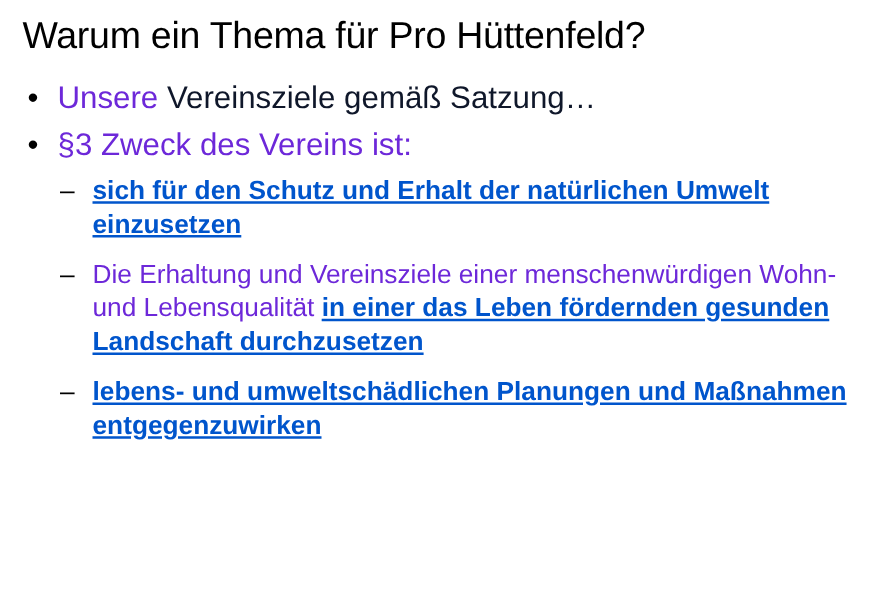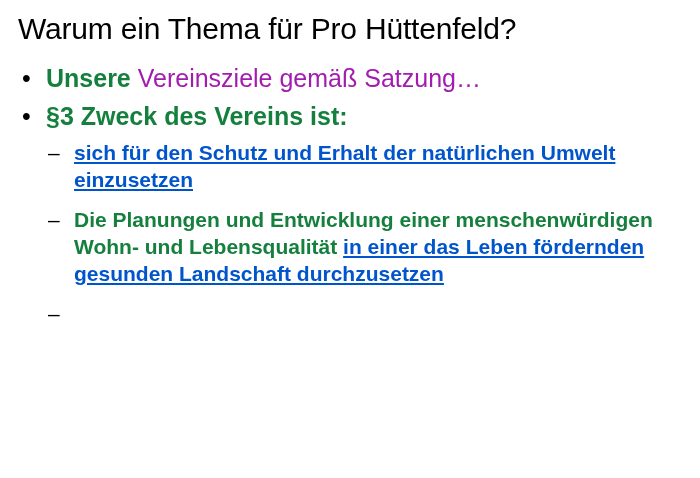--- a/index.html
+++ b/index.html
@@ -64,30 +64,30 @@
     color: #000000;
   }
   .lvl2 > .bullet {
     position: absolute;
     left: 2px;
     top: 0;
     font-size: 21px;
     line-height: 1.27;
   }
   .red {
-    color: #a21caf;
+    color: #0f172a;
   }
   .blue-bold {
     color: #0055cc;
     font-weight: bold;
     text-decoration: underline;
   }
   .plain {
-    color: #15803d;
-    font-weight: bold;
+    color: #6d28d9;
+    font-weight: normal;
   }
 </style>
 </head>
 <body>
 
 <div class="slide">
 
   <h1 class="slide-title">Warum ein Thema für Pro Hüttenfeld?</h1>
 
   <ul class="body-list">
@@ -103,24 +103,25 @@
 
       <ul class="sublist">
 
         <li class="lvl2">
           <span class="bullet">–</span>
           <span class="blue-bold">sich für den Schutz und Erhalt der natürlichen Umwelt einzusetzen</span>
         </li>
 
         <li class="lvl2">
           <span class="bullet">–</span>
-          <span class="plain">Die Planungen und Entwicklung einer menschenwürdigen Wohn- und Lebensqualität </span><span class="blue-bold">in einer das Leben fördernden gesunden Landschaft durchzusetzen</span>
+          <span class="plain">Die Erhaltung und Vereinsziele einer menschenwürdigen Wohn- und Lebensqualität </span><span class="blue-bold">in einer das Leben fördernden gesunden Landschaft durchzusetzen</span>
         </li>
 
         <li class="lvl2">
           <span class="bullet">–</span>
+          <span class="blue-bold">lebens-  und umweltschädlichen Planungen und Maßnahmen entgegenzuwirken</span>
         </li>
 
       </ul>
     </li>
 
   </ul>
 </div>
 
 </body></html>

